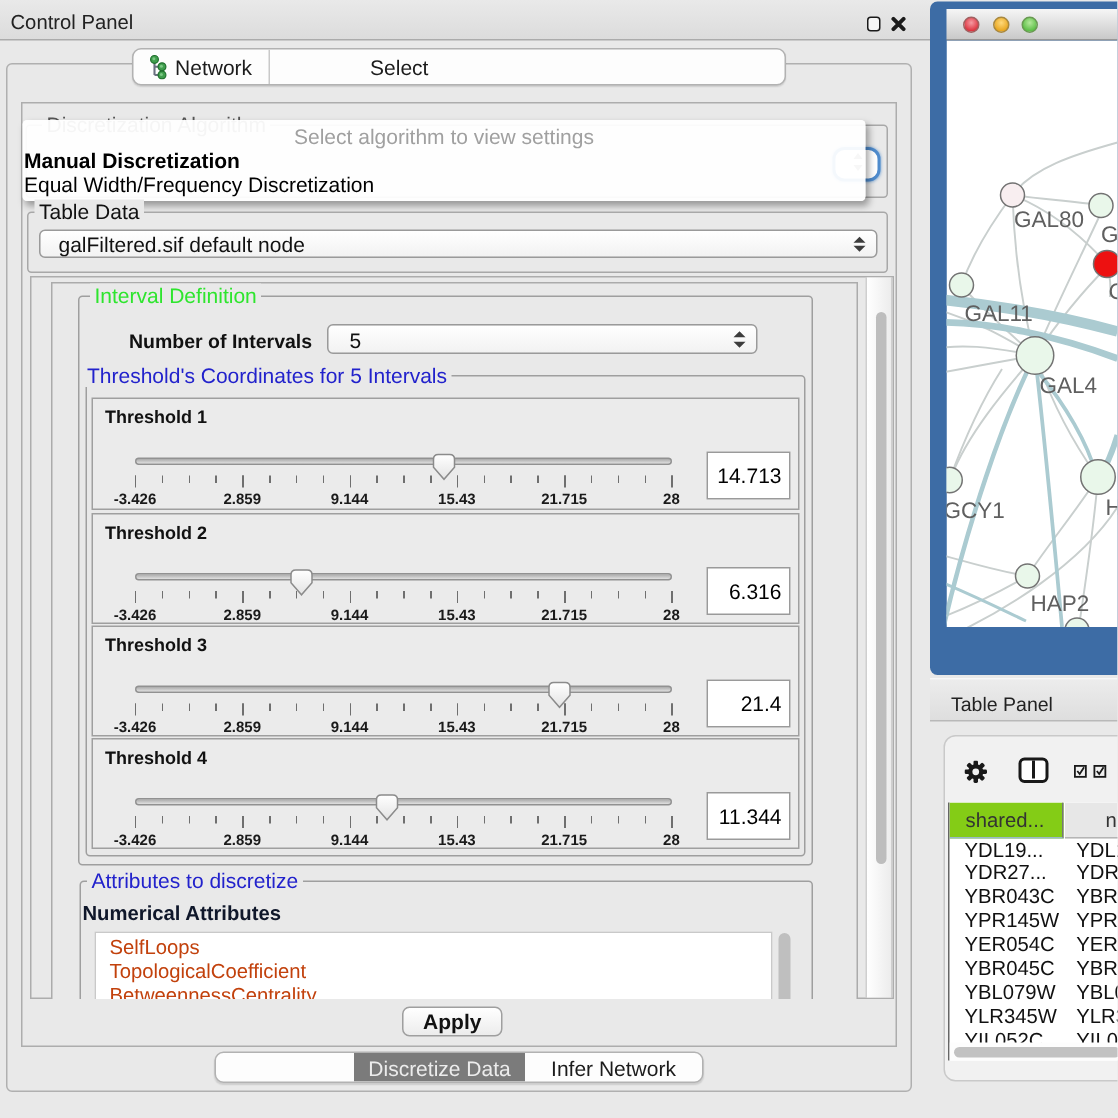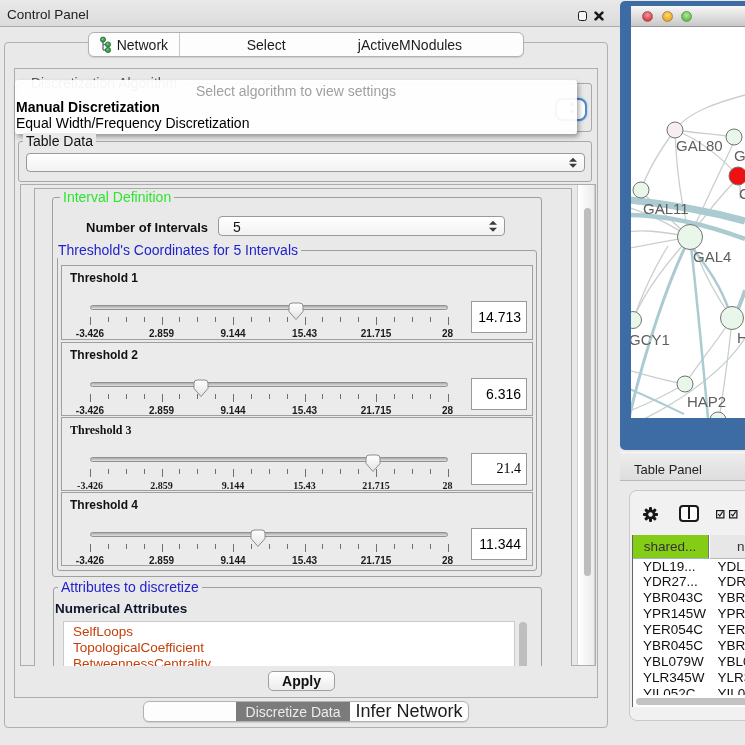--- a/index.html
+++ b/index.html
@@ -43,40 +43,40 @@
         <circle cx="3" cy="3.6" r="2.6" fill="#3f9e4d" stroke="#21702e" stroke-width="0.8"></circle>
         <circle cx="8" cy="8.5" r="2.6" fill="#3f9e4d" stroke="#21702e" stroke-width="0.8"></circle>
         <circle cx="8" cy="14" r="2.6" fill="#3f9e4d" stroke="#21702e" stroke-width="0.8"></circle>
         <circle cx="2.6" cy="3.2" r="1" fill="#7cc884"></circle>
         <circle cx="7.6" cy="8.1" r="1" fill="#7cc884"></circle>
         <circle cx="7.6" cy="13.6" r="1" fill="#7cc884"></circle>
       </svg>
     Network</div>
   <div style="width:55.6px;display:flex;align-items:center;justify-content:center;font-size:14px;color:#1c1c1c;border-right:3px solid #ec4899;margin-top:35px;">Style</div>
   <div style="width:61.6px;display:flex;align-items:center;justify-content:center;font-size:14px;color:#1c1c1c;">Select</div>
-  <div style="flex:1;display:flex;align-items:center;justify-content:center;font-size:14px;color:#1c1c1c;">jActiveMNodules</div>
 </div>
 
 <div class="groupbox" style="left:17px;top:83px;width:575px;height:49px;">
   <span class="grouptitle" style="left:10px;color:#555;">Discretization Algorithm</span>
 </div>
 <div class="abs" style="left:555px;top:97.5px;width:32px;height:23px;background:#fff;border:2.2px solid #4f8bcc;border-radius:8px;box-shadow:0 0 2px rgba(79,139,204,0.7);"></div>
 <div class="abs" style="left:569px;top:102px;width:0;height:0;border-left:3.5px solid transparent;border-right:3.5px solid transparent;border-bottom:4.5px solid #777;"></div>
 <div class="abs" style="left:569px;top:110px;width:0;height:0;border-left:3.5px solid transparent;border-right:3.5px solid transparent;border-top:4.5px solid #777;"></div>
 
 <div class="abs" style="left:15px;top:80px;width:562px;height:54px;background:rgba(255,255,255,0.94);border-radius:3px;box-shadow:2px 3px 5px rgba(0,0,0,0.35);">
   <div style="position:absolute;left:0;right:0;top:3px;text-align:center;font-size:14px;color:#a0a0a0;">Select algorithm to view settings</div>
   <div style="position:absolute;left:1px;top:19px;font-size:14px;font-weight:bold;color:#000;">Manual Discretization</div>
   <div style="position:absolute;left:1px;top:35px;font-size:14px;color:#000;">Equal Width/Frequency Discretization</div>
 </div>
 
 <div class="groupbox" style="left:18px;top:141px;width:574px;height:41px;">
   <span class="grouptitle" style="left:4px;color:#111;">Table Data</span>
 </div>
 <div class="combo" style="left:26px;top:153px;width:559px;height:19px;">
+  <span style="position:absolute;left:12px;top:1px;">galFiltered.sif default node</span>
   <div class="arrows">
       <div class="up"></div>
       <div class="dn"></div>
     </div>
 </div>
 
 <div class="abs" style="left:20px;top:184px;width:576px;height:482px;border:1px solid #adadad;"></div>
 <div class="abs" style="left:577px;top:185px;width:18px;height:480px;background:linear-gradient(to right,#ffffff,#ececec);border-left:1px solid #cfcfcf;border-right:1px solid #cfcfcf;"></div>
 <div class="abs" style="left:583.5px;top:208px;width:7.5px;height:368px;background:#bdbdbd;border-radius:4px;"></div>
 
@@ -139,21 +139,21 @@
     <div class="major"></div>
     <div class="tick-label" style="left:28.0px;">-3.426</div>
     <div class="tick-label" style="left:99.5px;">2.859</div>
     <div class="tick-label" style="left:171.0px;">9.144</div>
     <div class="tick-label" style="left:242.6px;">15.43</div>
     <div class="tick-label" style="left:314.1px;">21.715</div>
     <div class="tick-label" style="left:385.6px;">28</div>
     <div class="tfield">6.316</div>
   </div>
 
-  <div class="tpanel" style="top:417px;height:74px;font-family:Liberation Serif, serif;">
+  <div class="tpanel" style="top:417px;height:74px;">
     <div class="tlabel">Threshold 3</div>
     <div class="track"></div>
     <svg class="thumb" style="left:302.5px;" width="16" height="19" viewBox="0 0 16 19">
       <defs>
           <linearGradient id="thg3" x1="0" y1="0" x2="0" y2="1">
             <stop offset="0" stop-color="#ffffff"></stop>
             <stop offset="1" stop-color="#e3e3e3"></stop>
           </linearGradient>
         </defs>
       <path d="M1 4.2 Q1 1 4.2 1 L11.8 1 Q15 1 15 4.2 L15 9.5 L8 17.5 L1 9.5 Z" fill="url(#thg3)" stroke="#8b8b8b" stroke-width="1"></path>
@@ -200,21 +200,21 @@
     <div style="padding:2px 0 0 9px;font-size:13.5px;line-height:16px;color:#c2410c;">SelfLoops<br>TopologicalCoefficient<br>BetweennessCentrality<br>ClusteringCoefficient</div>
   </div>
   <div class="abs" style="left:519px;top:622px;width:8px;height:80px;background:#bfbfbf;border-radius:4px;"></div>
 </div>
 
 <div class="abs" style="left:268px;top:671px;width:67px;height:20px;background:linear-gradient(#ffffff,#ececec);border:1px solid #9f9f9f;border-radius:5px;text-align:center;font-size:14px;font-weight:600;line-height:18px;color:#111;">Apply</div>
 
 <div class="abs" style="left:143px;top:701px;width:326px;height:21px;background:#fdfdfd;border:1px solid #b2b2b2;border-radius:6px;box-shadow:0 1px 1px rgba(0,0,0,0.12);display:flex;overflow:hidden;">
   <div style="width:92px;display:flex;align-items:center;justify-content:center;font-size:14px;color:#1c1c1c;border-right:1px solid #c9c9c9;margin-top:31px;">Impute Data</div>
   <div style="width:114px;display:flex;align-items:center;justify-content:center;font-size:14px;color:#ececec;background:#7b7b7b;">Discretize Data</div>
-  <div style="flex:1;display:flex;align-items:center;justify-content:center;font-size:18px;color:#1c1c1c;">Infer Network</div>
+  <div style="flex:1;display:flex;align-items:center;justify-content:center;font-size:14px;color:#1c1c1c;">Infer Network</div>
 </div>
 
 <div class="abs" style="left:620px;top:1px;width:125px;height:449px;background:#3d6ca5;border-radius:5px 0 0 5px;"></div>
 <div class="abs" style="left:631px;top:6px;width:114px;height:21px;background:linear-gradient(#f6f6f6,#c9c9c9);border-bottom:1px solid #989898;">
   <div class="abs" style="left:11px;top:5px;width:11px;height:11px;border-radius:50%;background:radial-gradient(circle at 50% 35%,#f59aa2,#dd3742 70%);border:0.5px solid #a06060;"></div>
   <div class="abs" style="left:30.5px;top:5px;width:11px;height:11px;border-radius:50%;background:radial-gradient(circle at 50% 35%,#ffd97a,#e9a823 70%);border:0.5px solid #a8883f;"></div>
   <div class="abs" style="left:50px;top:5px;width:11px;height:11px;border-radius:50%;background:radial-gradient(circle at 50% 35%,#b3e89a,#5fc04a 70%);border:0.5px solid #699a52;"></div>
 </div>
 <svg class="abs" style="left:631px;top:27px;" width="114" height="391" viewBox="631 27 114 391">
   <rect x="631" y="27" width="114" height="391" fill="#ffffff"></rect>

